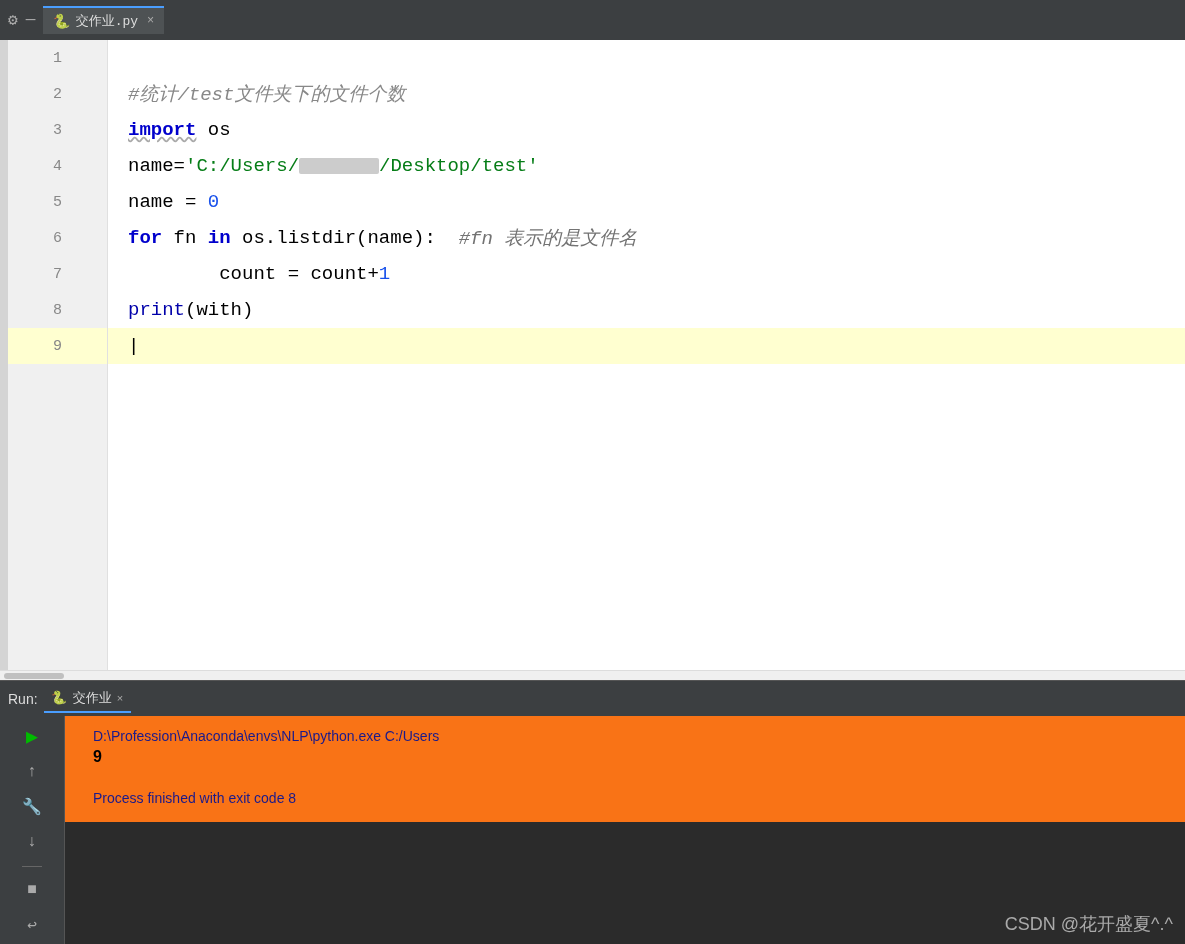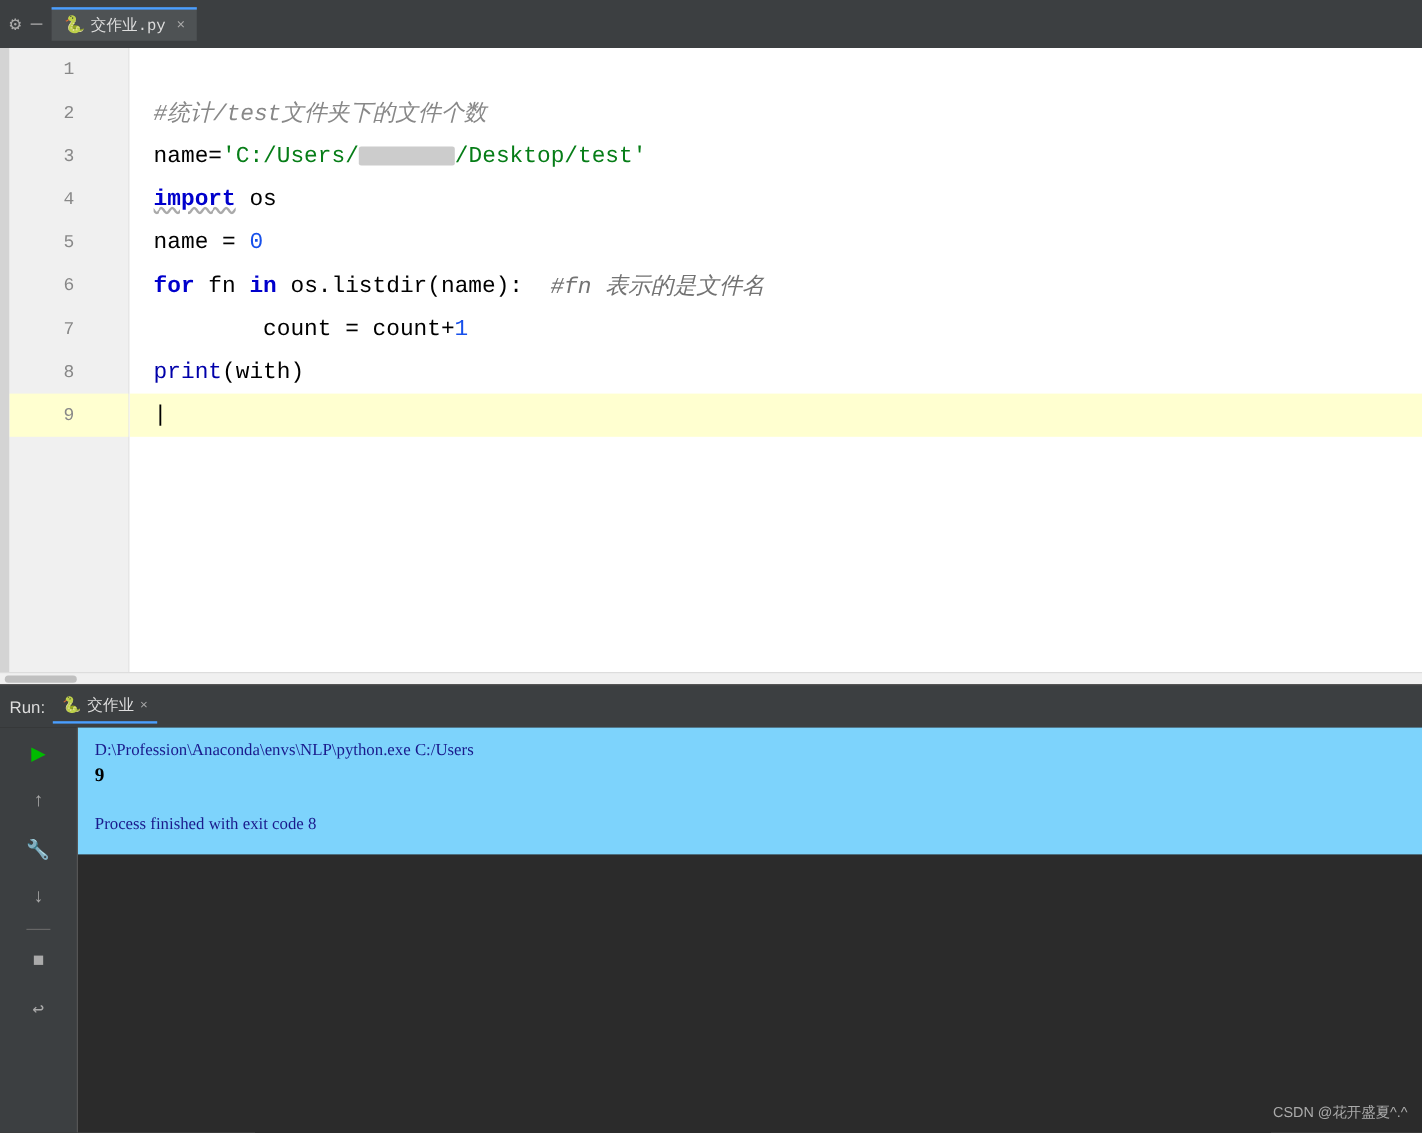--- a/index.html
+++ b/index.html
@@ -146,21 +146,21 @@
       border-radius: 3px;
       margin-left: 4px;
     }
 
     
     .bottom-panel {
       flex-shrink: 0;
       background: #2b2b2b;
       display: flex;
       flex-direction: column;
-      height: 374px;
+      height: 264px;
     }
 
     .run-tab-bar {
       background: #3c3f41;
       display: flex;
       align-items: center;
       height: 36px;
       padding: 0 8px;
       gap: 6px;
       flex-shrink: 0;
@@ -221,38 +221,38 @@
     }
     .run-icon-divider {
       width: 20px;
       height: 1px;
       background: #666;
     }
 
     
     .output-area {
       flex: 1;
-      background: #7dd3fc;
-      padding: 12px 14px;
+      background: #f97316;
+      padding: 12px 28px;
       overflow-y: auto;
-      font-family: Liberation Serif, serif;
+      font-family: Liberation Sans, sans-serif;
     }
     .output-line {
       font-size: 14px;
       margin-bottom: 4px;
     }
     .output-path { color: #1a1a8c; }
     .output-result { color: #000; font-size: 16px; font-weight: bold; }
     .output-process { color: #1a1a8c; }
     .output-branding {
       position: absolute;
       bottom: 8px;
       right: 12px;
       color: #aaa;
-      font-size: 12px;
+      font-size: 18px;
       font-family: Arial, sans-serif;
     }
 
     .bottom-right-wrap {
       position: relative;
       flex: 1;
       overflow: hidden;
     }
   </style>
 </head>
@@ -285,25 +285,25 @@
 
   <div class="code-content">
 
     <div class="code-line">&nbsp;</div>
 
     <div class="code-line">
       <span class="comment-chinese">#统计/test文件夹下的文件个数</span>
     </div>
 
     <div class="code-line">
+      <span class="kw-blue underline">import</span><span class="text-black"> os</span>
+    </div>
+
+    <div class="code-line">
       <span class="text-black">name=</span><span class="str-green">'C:/Users/</span><span class="blurred-name"></span><span class="str-green">/Desktop/test'</span>
-    </div>
-
-    <div class="code-line">
-      <span class="kw-blue underline">import</span><span class="text-black"> os</span>
     </div>
 
     <div class="code-line">
       <span class="text-black">name = </span><span class="num-blue">0</span>
     </div>
 
     <div class="code-line">
       <span class="kw-blue">for</span><span class="text-black"> fn </span><span class="kw-blue">in</span><span class="text-black"> os.listdir(name):  </span><span class="comment-gray">#fn 表示的是文件名</span>
     </div>
 

